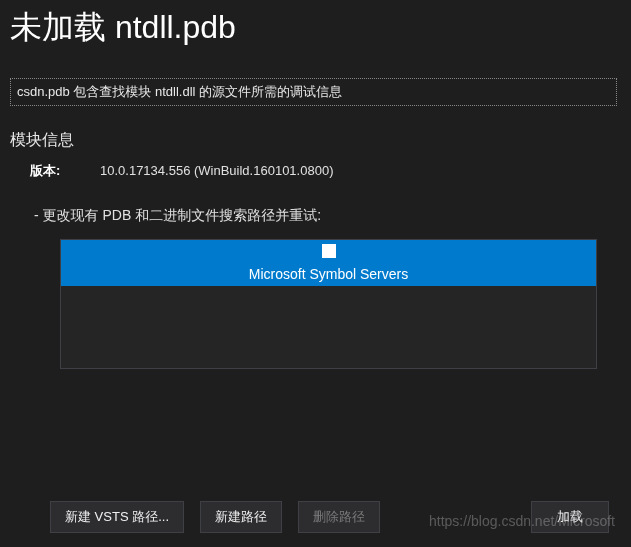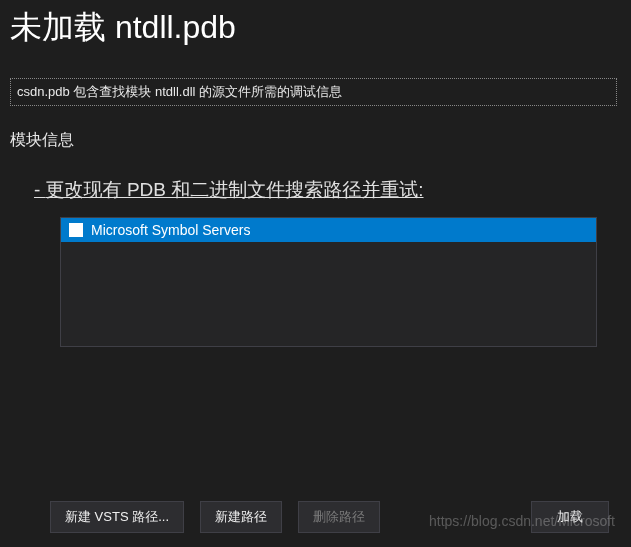--- a/index.html
+++ b/index.html
@@ -56,44 +56,44 @@
     .kv-val {
       color: #e0e0e0;
     }
     .options-heading {
       font-size: 16px;
       color: #e8e8e8;
       margin-bottom: 18px;
     }
     .bullet-row {
       margin-left: 24px;
-      font-size: 19px;
+      font-size: 14px;
       color: #e0e0e0;
       margin-bottom: 14px;
-      text-decoration: underline;
     }
     .bullet-row::before {
       content: "- ";
     }
     .listbox {
       margin-left: 50px;
       margin-right: 20px;
       border: 1px solid #3f3f46;
       height: 130px;
       background: #252526;
     }
     .list-item {
       background: #007acc;
       padding: 4px 8px;
       display: flex;
       align-items: center;
       gap: 8px;
       font-size: 14px;
       color: #ffffff;
       cursor: pointer;
+      flex-direction: column;
     }
     .checkbox {
       width: 14px;
       height: 14px;
       border: 1px solid #ffffff;
       background: #ffffff;
       display: inline-block;
       flex-shrink: 0;
     }
     .button-row {
@@ -136,20 +136,24 @@
 </head>
 <body>
 
 <div class="container">
   <h1 class="title">未加载 ntdll.pdb</h1>
 
   <div class="info-banner">csdn.pdb 包含查找模块 ntdll.dll 的源文件所需的调试信息</div>
 
   <div class="section-heading">模块信息</div>
   <div class="kv-block">
+    <div class="kv-row">
+      <span class="kv-key">版本:</span>
+      <span class="kv-val">10.0.17134.556 (WinBuild.160101.0800)</span>
+    </div>
   </div>
 
   <div class="bullet-row">更改现有 PDB 和二进制文件搜索路径并重试:</div>
 
   <div class="listbox">
     <div class="list-item">
       <span class="checkbox"></span>
       <span>Microsoft Symbol Servers</span>
     </div>
   </div>

